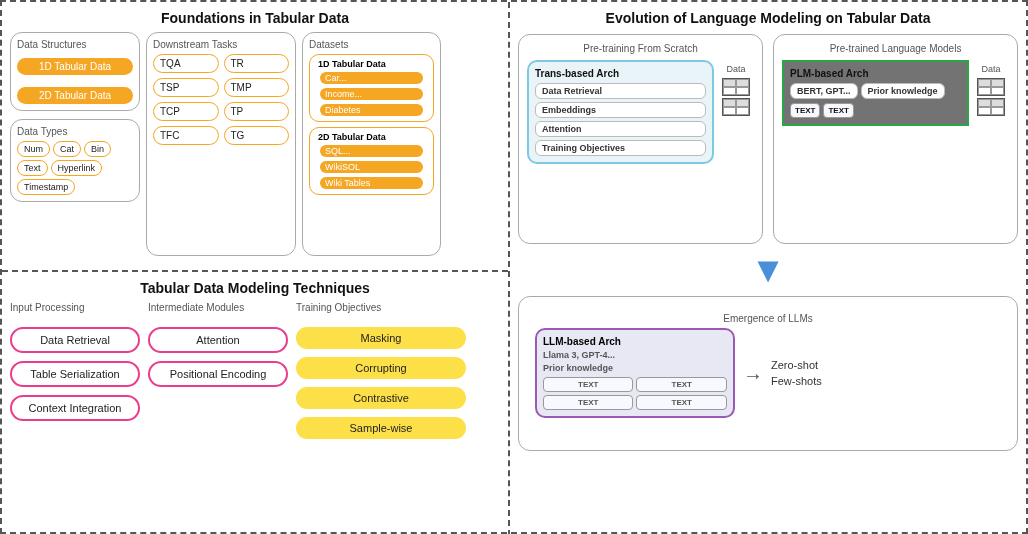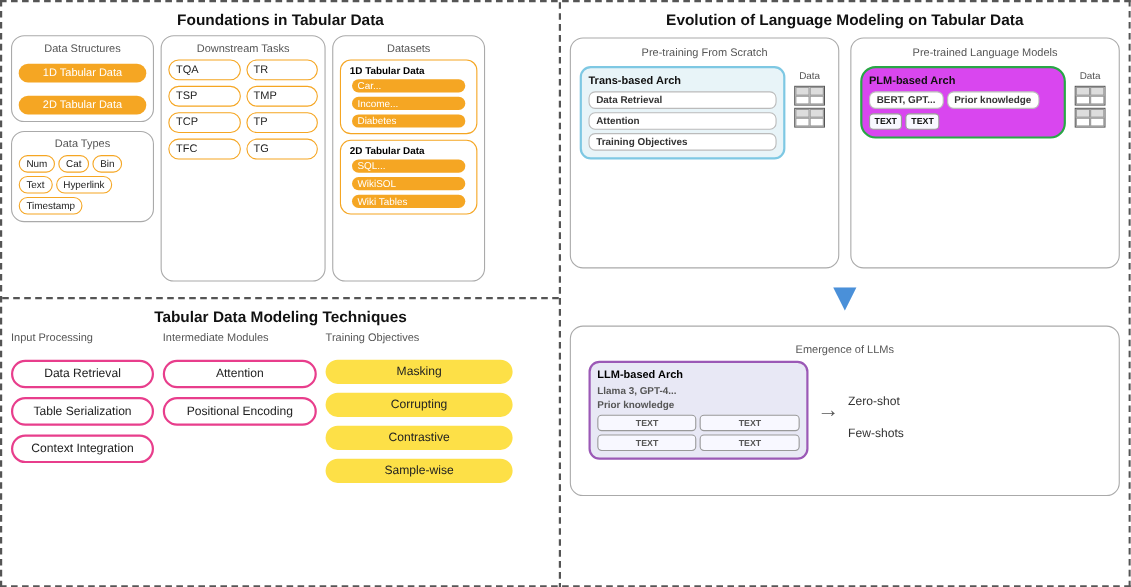--- a/index.html
+++ b/index.html
@@ -55,21 +55,20 @@
       border: 1.5px solid #aaa;
       border-radius: 12px;
       padding: 6px;
       position: relative;
     }
 
     .box-label {
       font-size: 10px;
       color: #555;
       margin-bottom: 4px;
-      text-align: center;
     }
 
     
     .data-structures-box {
       width: 130px;
       display: flex;
       flex-direction: column;
       gap: 4px;
     }
 
@@ -278,23 +277,23 @@
     .arch-item {
       background: #fff;
       border: 1px solid #bbb;
       border-radius: 6px;
       padding: 2px 6px;
       font-size: 9px;
       color: #333;
     }
 
     .plm-arch-box {
-      background: #d946ef;
+      background: #737373;
       border: 2px solid #28a745;
-      border-radius: 14px;
+      border-radius: 0;
       padding: 6px;
       font-size: 10px;
       font-weight: bold;
       color: #111;
     }
 
     .mini-table {
       width: 28px;
       height: 18px;
       border: 1.5px solid #555;
@@ -370,21 +369,20 @@
     .zero-few-shots {
       display: flex;
       flex-direction: column;
       justify-content: center;
       gap: 4px;
     }
 
     .shot-label {
       font-size: 11px;
       color: #333;
-      margin-top: 13px;
     }
 
     .pre-left-content {
       display: flex;
       gap: 4px;
       align-items: flex-start;
     }
 
     .pre-right-content {
       display: flex;
@@ -525,20 +523,21 @@
     <div class="pre-training-area">
 
       <div class="pre-training-box">
         <div class="pre-box-title">Pre-training From Scratch</div>
         <div class="pre-left-content">
           <div style="flex:1">
             <div class="trans-arch-box">
               <span>Trans-based Arch</span>
               <div class="arch-inner-items">
                 <div class="arch-item">Data Retrieval</div>
+                <div class="arch-item">Embeddings</div>
                 <div class="arch-item">Attention</div>
                 <div class="arch-item">Training Objectives</div>
               </div>
             </div>
           </div>
           <div style="display:flex;flex-direction:column;align-items:center;justify-content:center;gap:4px;padding:4px">
             <div class="data-label">Data</div>
             <div style="display:flex;flex-direction:column;gap:2px">
               <div class="mini-table">
                 <div class="mini-table-cell mini-table-header"></div>

